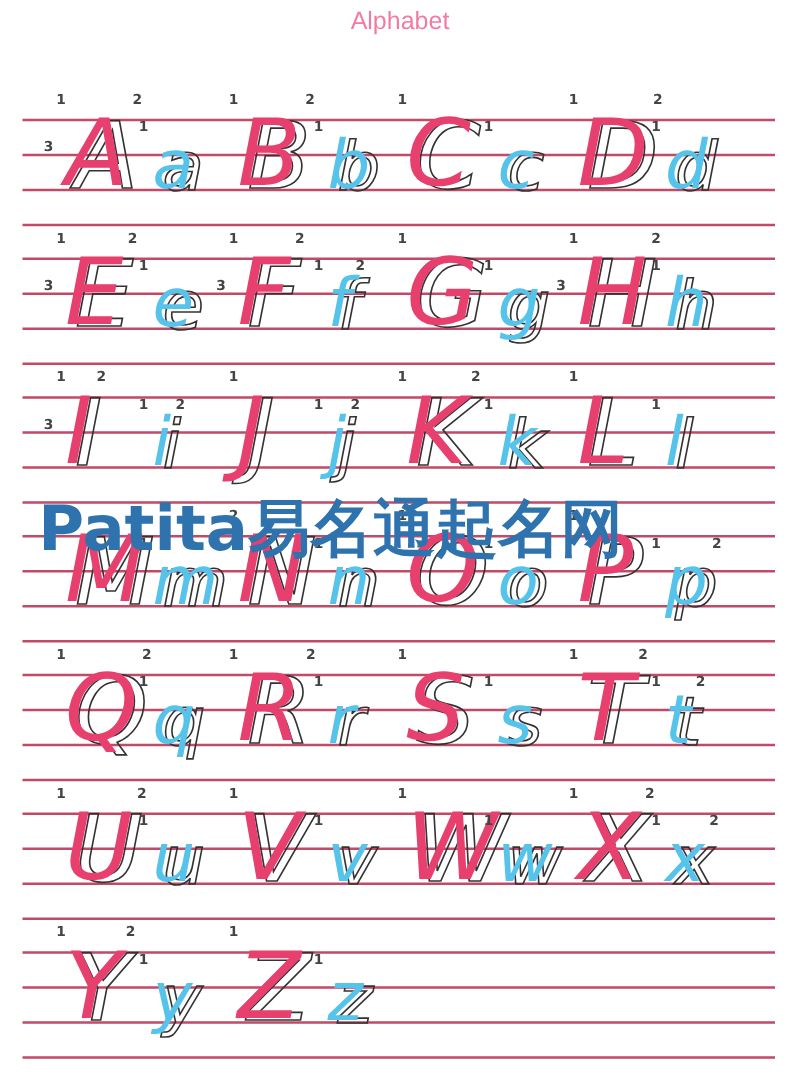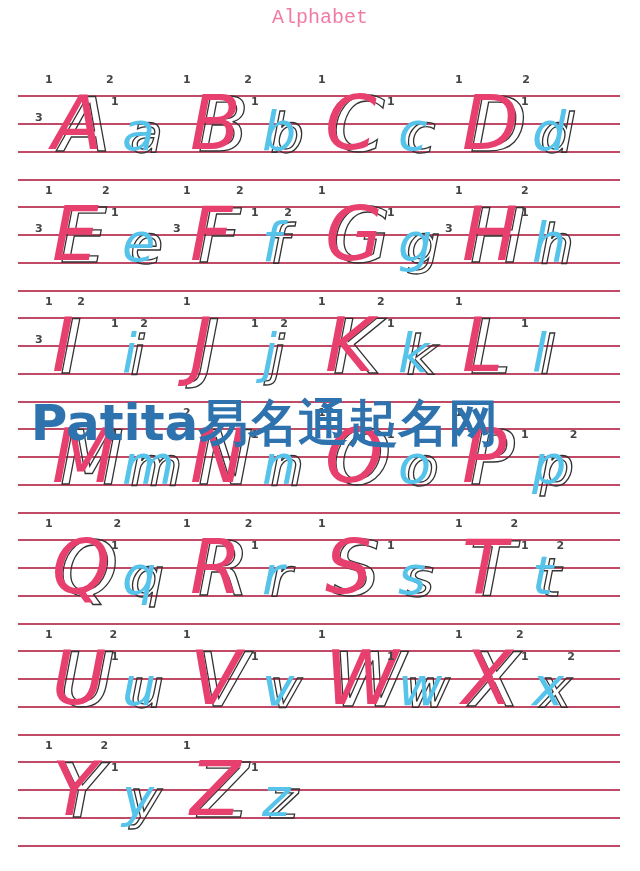--- a/index.html
+++ b/index.html
@@ -7,21 +7,21 @@
     position:relative;width:640px;height:871px;overflow:hidden;background:#ffffff;
     font-family:"DejaVu Sans",sans-serif;
   }
   .header{position:absolute;top:0;left:0;width:640px;text-align:center;}
   .title{
     margin-top:14px;font-size:33px;font-weight:bold;letter-spacing:2px;
     color:var(--title,#ee5f8f);font-family:"DejaVu Sans",sans-serif;
   }
   .subtitle{
     margin-top:6px;font-size:20px;color:var(--subtitle,#f07ca6);
-    font-family:Liberation Mono, monospace;
+    font-family:Liberation Sans, sans-serif;
   }
   .rows-layer{position:absolute;left:0;top:0;width:640px;height:871px;}
   .staff{position:absolute;left:18px;width:602px;height:86px;}
   .rule{position:absolute;left:0;width:602px;height:2px;background:var(--line,#c14a67);}
   .letter{position:absolute;font-style:italic;line-height:1;font-family:"DejaVu Sans",sans-serif;}
   .letter .solid{position:relative;z-index:4;}
   .letter .ghost{
     position:absolute;left:8px;top:2px;z-index:3;color:transparent;
     -webkit-text-stroke:1.3px var(--outline,#333333);
   }

